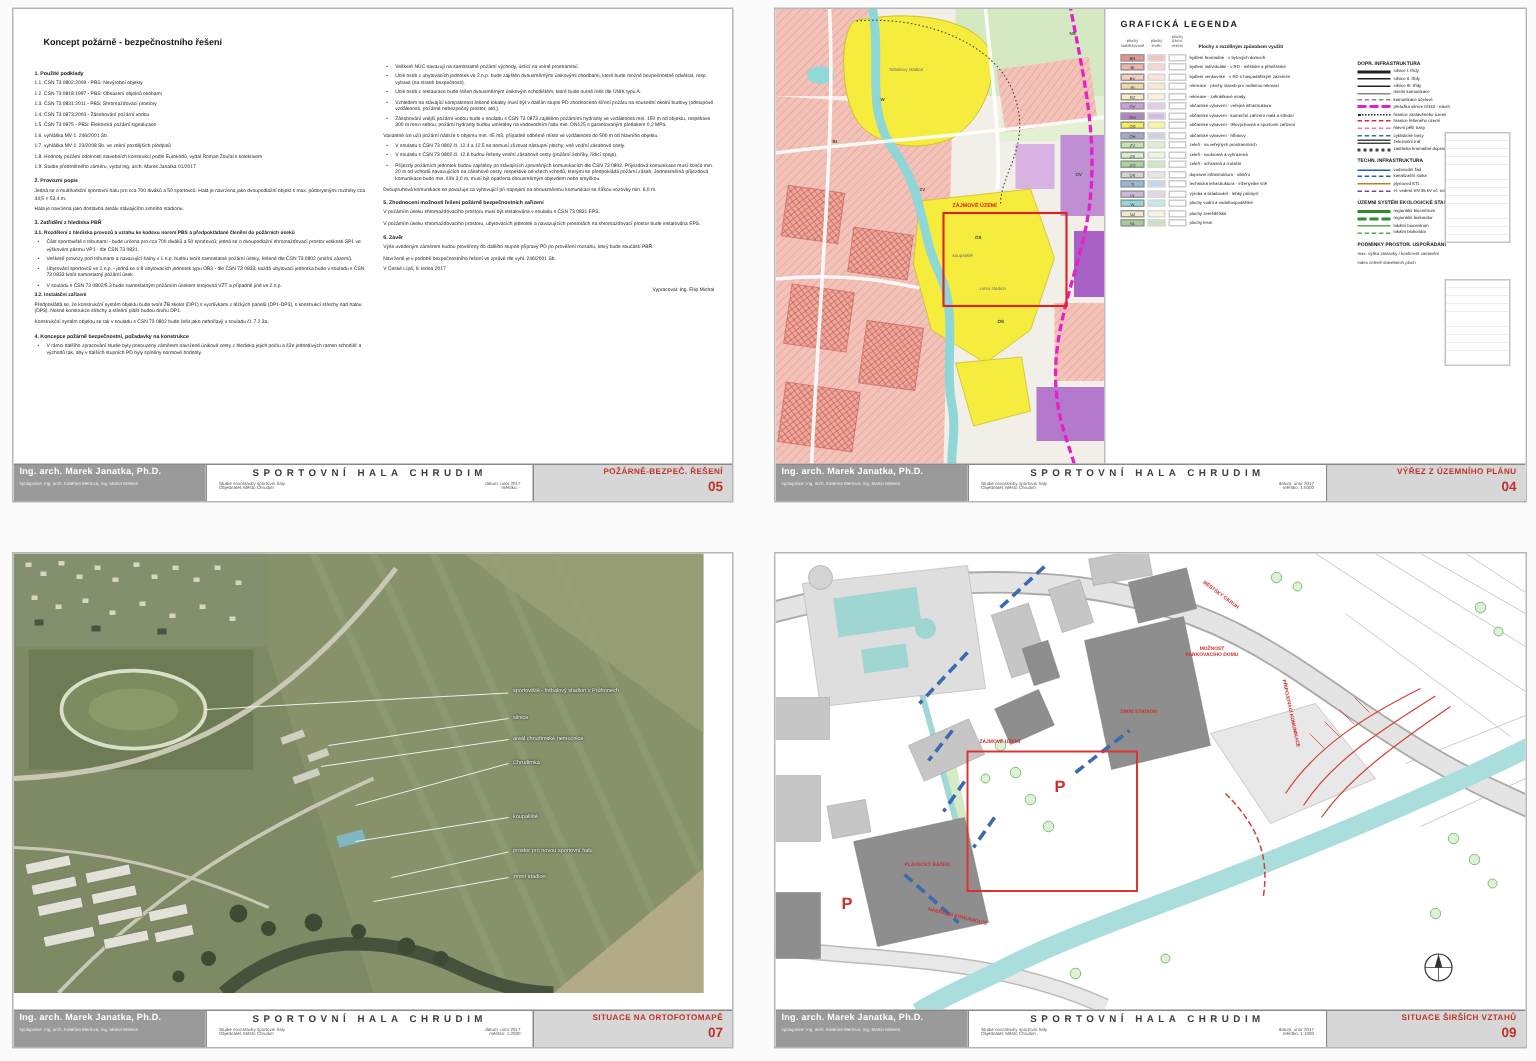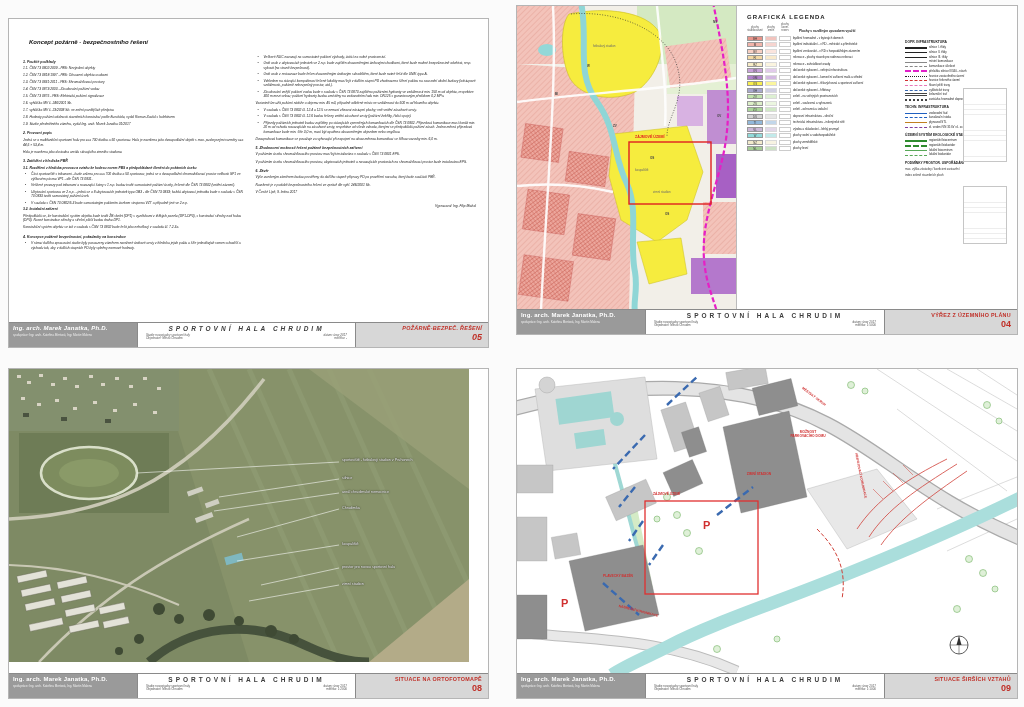--- a/index.html
+++ b/index.html
@@ -1,19 +1,19 @@
 <!DOCTYPE html>
 <html><head>
 <meta charset="utf-8">
 <style>
   html,body{margin:0;padding:0;background:#fbfbfb;width:1024px;height:707px;overflow:hidden;
     font-family:"Liberation Sans",sans-serif;-webkit-font-smoothing:antialiased;}
   .canvas{position:relative;width:1024px;height:707px;}
   .sheet{position:absolute;background:#fff;border:1px solid #b5b5b5;overflow:hidden;}
-  #sheet1{left:8px;top:18px;width:479px;height:328px;font-style:italic;}
+  #sheet1{left:8px;top:5px;width:479px;height:328px;}
   #sheet2{left:516px;top:5px;width:500px;height:328px;}
   #sheet3{left:8px;top:368px;width:479px;height:329px;}
   #sheet4{left:516px;top:368px;width:500px;height:329px;}
 
   
   .tb{position:absolute;left:0;right:0;bottom:0;height:24px;display:flex;border-top:1px solid #8a8a8a;background:#fff;}
   .tb-author{width:128px;background:#9a9a9a;color:#fff;padding:2px 4px;box-sizing:border-box;}
   .tb-author-name{font-size:6px;font-weight:bold;letter-spacing:0.2px;}
   .tb-author-collab{font-size:3px;margin-top:2px;color:#f0f0f0;}
   .tb-center{flex:1;border-left:1px solid #8a8a8a;border-right:1px solid #8a8a8a;background:#fff;
@@ -623,21 +623,21 @@
             <div>Objednatel: Město Chrudim</div>
           </div>
           <div class="tb-subr">
             <div>datum: únor 2017</div>
             <div>měřítko: 1:2000</div>
           </div>
         </div>
       </div>
       <div class="tb-right">
         <div class="tb-sheet-title">SITUACE NA ORTOFOTOMAPĚ</div>
-        <div class="tb-sheet-num">08</div>
+        <div class="tb-sheet-num">07</div>
       </div>
     </div>
   </section>
 
   <section class="sheet" id="sheet4">
     <svg class="site" viewBox="0 0 500 304" preserveAspectRatio="none">
       <rect width="500" height="304" fill="#ffffff"></rect>
       <g stroke="#b8b8b8" stroke-width="0.5">
         <line x1="360" y1="0" x2="500" y2="92"></line>
           <line x1="400" y1="0" x2="500" y2="62"></line>

